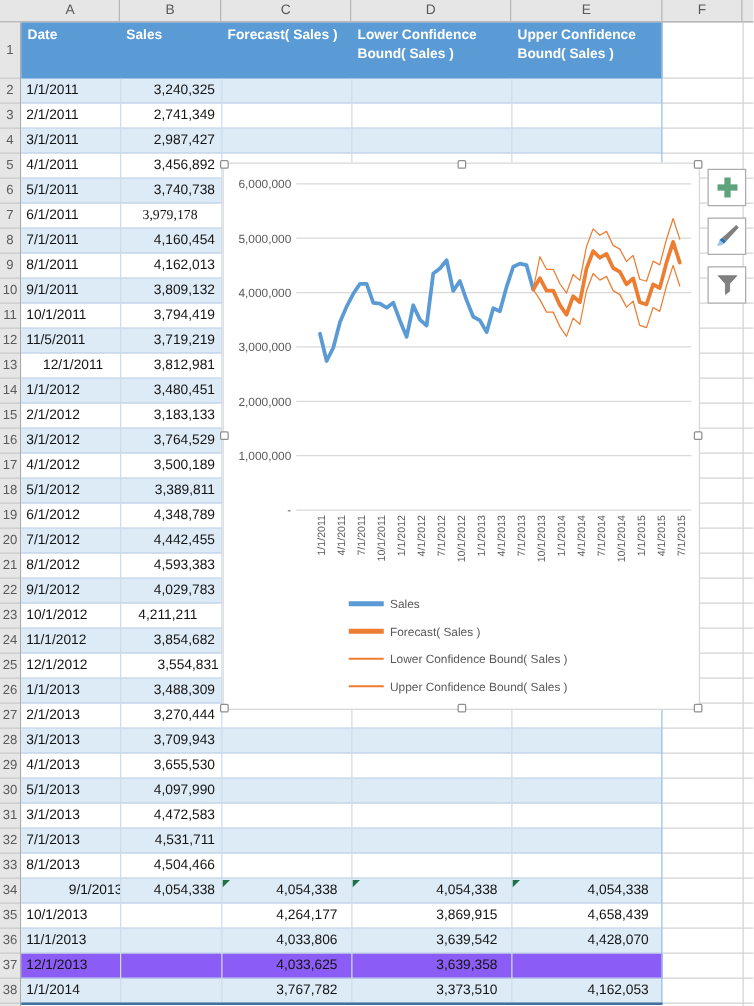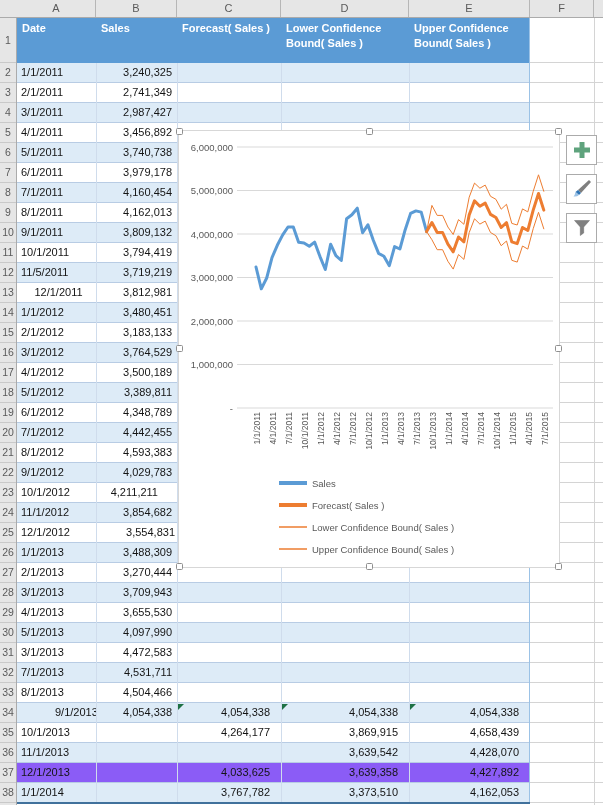--- a/index.html
+++ b/index.html
@@ -174,21 +174,21 @@
       </div>
       <div class="trow" style="top: 143px; background: rgb(221, 235, 247);">
         <div class="tcell date" style="left: 0px; width: 79px;">5/1/2011</div>
         <div class="tcell num" style="left: 79px; width: 81px; padding-right: 5px;">3,740,738</div>
         <div class="tcell num" style="left: 160px; width: 104px; padding-right: 11px;"></div>
         <div class="tcell num" style="left: 264px; width: 128px; padding-right: 11px;"></div>
         <div class="tcell num" style="left: 392px; width: 121px; padding-right: 11px;"></div>
       </div>
       <div class="trow" style="top: 163px; background: rgb(255, 255, 255);">
         <div class="tcell date" style="left: 0px; width: 79px;">6/1/2011</div>
-        <div class="tcell num" style="left: 79px; width: 81px; padding-right: 5px;">3,979,178</div>
+        <div class="tcell num" style="left: 79px; width: 81px; padding-right: 19px; font-family: Liberation Serif, serif;">3,979,178</div>
         <div class="tcell num" style="left: 160px; width: 104px; padding-right: 11px;"></div>
         <div class="tcell num" style="left: 264px; width: 128px; padding-right: 11px;"></div>
         <div class="tcell num" style="left: 392px; width: 121px; padding-right: 11px;"></div>
       </div>
       <div class="trow" style="top: 183px; background: rgb(221, 235, 247);">
         <div class="tcell date" style="left: 0px; width: 79px;">7/1/2011</div>
         <div class="tcell num" style="left: 79px; width: 81px; padding-right: 5px;">4,160,454</div>
         <div class="tcell num" style="left: 160px; width: 104px; padding-right: 11px;"></div>
         <div class="tcell num" style="left: 264px; width: 128px; padding-right: 11px;"></div>
         <div class="tcell num" style="left: 392px; width: 121px; padding-right: 11px;"></div>
@@ -381,29 +381,29 @@
       <div class="trow" style="top: 723px; background: rgb(255, 255, 255);">
         <div class="tcell date" style="left: 0px; width: 79px;">10/1/2013</div>
         <div class="tcell num" style="left: 79px; width: 81px; padding-right: 5px;"></div>
         <div class="tcell num" style="left: 160px; width: 104px; padding-right: 11px;">4,264,177</div>
         <div class="tcell num" style="left: 264px; width: 128px; padding-right: 11px;">3,869,915</div>
         <div class="tcell num" style="left: 392px; width: 121px; padding-right: 11px;">4,658,439</div>
       </div>
       <div class="trow" style="top: 743px; background: rgb(221, 235, 247);">
         <div class="tcell date" style="left: 0px; width: 79px;">11/1/2013</div>
         <div class="tcell num" style="left: 79px; width: 81px; padding-right: 5px;"></div>
+        <div class="tcell num" style="left: 160px; width: 104px; padding-right: 11px;">4,033,806</div>
         <div class="tcell num" style="left: 264px; width: 128px; padding-right: 11px;">3,639,542</div>
         <div class="tcell num" style="left: 392px; width: 121px; padding-right: 11px;">4,428,070</div>
       </div>
       <div class="trow" style="top: 763px; background: #8b5cf6;">
         <div class="tcell date" style="left: 0px; width: 79px;">12/1/2013</div>
         <div class="tcell num" style="left: 79px; width: 81px; padding-right: 5px;"></div>
         <div class="tcell num" style="left: 160px; width: 104px; padding-right: 11px;">4,033,625</div>
         <div class="tcell num" style="left: 264px; width: 128px; padding-right: 11px;">3,639,358</div>
-        <div class="tcell num" style="left: 392px; width: 121px; padding-right: 11px;">4,427,892</div>
       </div>
       <div class="trow" style="top: 783px; background: rgb(221, 235, 247);">
         <div class="tcell date" style="left: 0px; width: 79px;">1/1/2014</div>
         <div class="tcell num" style="left: 79px; width: 81px; padding-right: 5px;"></div>
         <div class="tcell num" style="left: 160px; width: 104px; padding-right: 11px;">3,767,782</div>
         <div class="tcell num" style="left: 264px; width: 128px; padding-right: 11px;">3,373,510</div>
         <div class="tcell num" style="left: 392px; width: 121px; padding-right: 11px;">4,162,053</div>
       </div>
       <div class="vline" style="left: 96px;"></div>
       <div class="vline" style="left: 177px;"></div>

